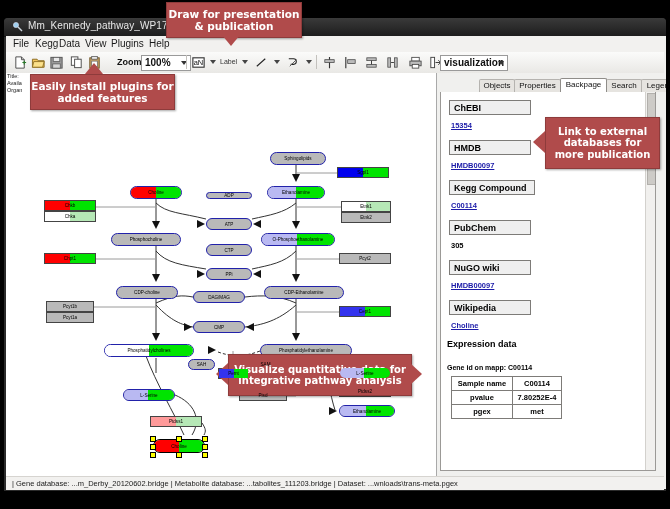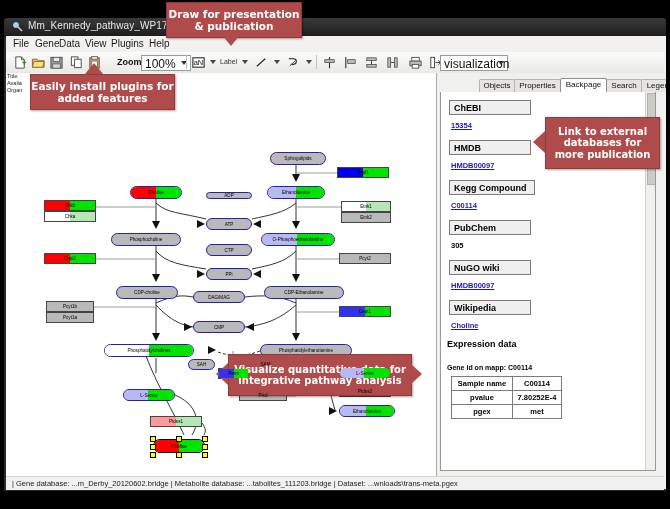--- a/index.html
+++ b/index.html
@@ -23,21 +23,21 @@
            border-bottom:1px solid #dedcd8;}
   .menu-item{position:absolute;top:2px;font-size:10px;color:#1a1a1a;cursor:default;padding:0 3px;}
 
   
   .toolbar{position:absolute;left:0;top:16px;width:658px;height:21px;
            background:linear-gradient(to bottom,#fbfbfa,#e9e8e5);border-bottom:1px solid #c8c6c2;}
   .tb-btn{position:absolute;top:3px;width:15px;height:15px;}
   .tb-sep{position:absolute;top:3px;width:1px;height:14px;background:#c3c1bd;}
   .zoom-label{position:absolute;top:5px;font-size:9px;color:#111;font-weight:bold;}
   .combo{position:absolute;background:#fff;border:1px solid #9a9a9a;height:14px;}
-  .combo .cval{position:absolute;left:3px;top:1px;font-size:12px;color:#111;}
+  .combo .cval{position:absolute;left:3px;top:1px;font-size:10px;color:#111;font-weight:bold;}
   .combo .carr{position:absolute;right:3px;top:5px;width:0;height:0;
                border-left:3px solid transparent;border-right:3px solid transparent;border-top:4px solid #333;}
   .mini-arr{position:absolute;top:8px;width:0;height:0;border-left:3px solid transparent;
             border-right:3px solid transparent;border-top:4px solid #444;}
   .tb-txt{position:absolute;top:6px;font-size:7px;color:#333;}
 
   
   .leftpane{position:absolute;left:0;top:37px;width:430px;height:403px;background:#ffffff;
             border-right:1px solid #a9a9a9;overflow:hidden;}
   .canvas-hdr{position:absolute;left:1px;top:0;font-size:5.5px;color:#222;line-height:7.5px;}
@@ -110,21 +110,21 @@
         <circle cx="4" cy="4" r="2.6" fill="#9fd0ef" stroke="#dde" stroke-width=".6"></circle>
         <path d="M6 6 L10 10" stroke="#cfd8e0" stroke-width="1.4" fill="none"></path>
       </svg>
       <div class="tb-text">Mm_Kennedy_pathway_WP1771_45176.gpml</div>
     </div>
 
     <div class="client">
 
       <div class="menubar">
         <div class="menu-item" style="left:4px">File</div>
-        <div class="menu-item" style="left:26px">Gene</div>
+        <div class="menu-item" style="left:26px">Kegg</div>
         <div class="menu-item" style="left:50px">Data</div>
         <div class="menu-item" style="left:76px">View</div>
         <div class="menu-item" style="left:102px">Plugins</div>
         <div class="menu-item" style="left:140px">Help</div>
       </div>
 
       <div class="toolbar">
 
         <svg class="tb-btn" style="left:7px" viewBox="0 0 16 16">
           <path d="M3 2h6l3 3v9H3z" fill="#fff" stroke="#4a4a4a" stroke-width="1"></path>

